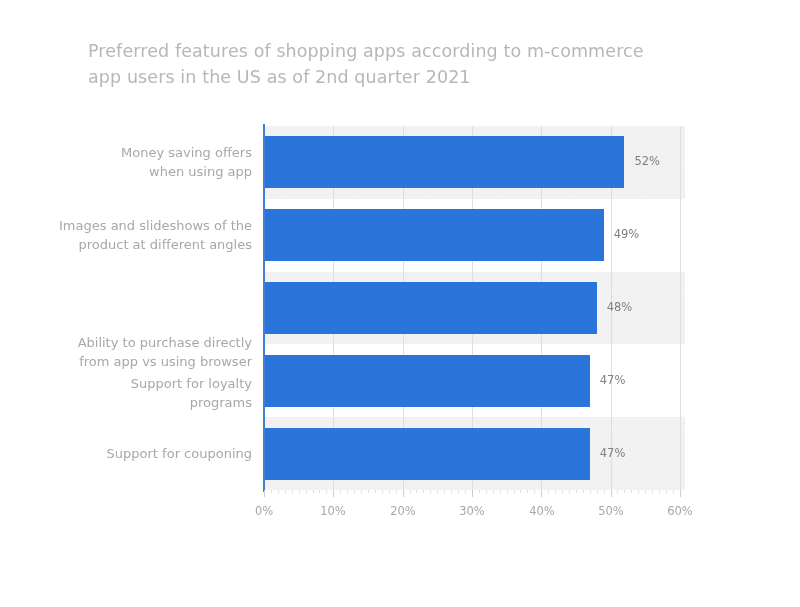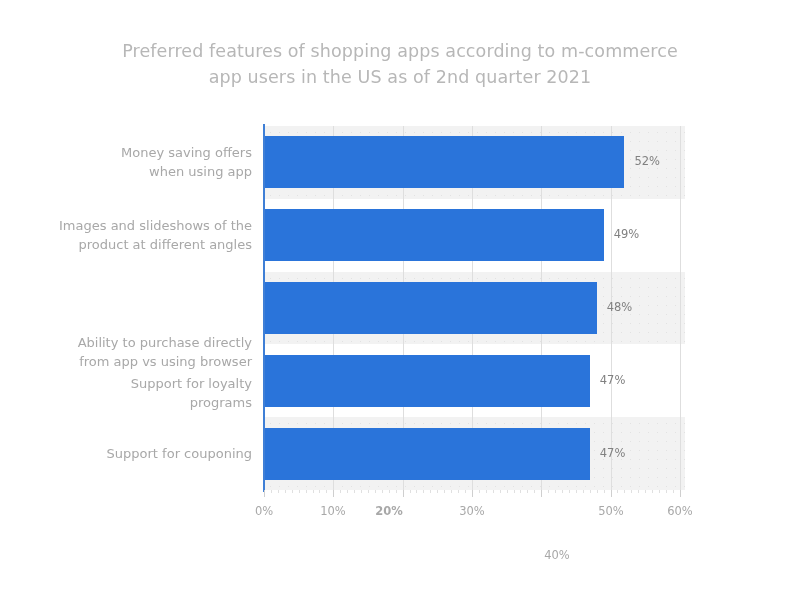--- a/index.html
+++ b/index.html
@@ -19,24 +19,23 @@
     position: absolute;
     left: 0;
     top: 0;
     width: 800px;
     height: 607px;
   }
 
   
   .chart-title {
     position: absolute;
-    left: 100px;
+    left: 88px;
     top: 38px;
     width: 600px;
-    text-align: center;
     font-size: 17.5px;
     line-height: 26px;
     color: #b7b7b7;
     font-weight: 400;
     letter-spacing: 0.1px;
     white-space: pre-line;
   }
 
   
   .plot-area {
@@ -263,21 +262,21 @@
         <div class="xtick-minor" style="left: 367px;"></div>
         <div class="xtick-minor" style="left: 374px;"></div>
         <div class="xtick-minor" style="left: 381px;"></div>
         <div class="xtick-minor" style="left: 388px;"></div>
         <div class="xtick-minor" style="left: 395px;"></div>
         <div class="xtick-minor" style="left: 402px;"></div>
         <div class="xtick-minor" style="left: 409px;"></div>
         <div class="xtick-major" style="left: 416px;"></div>
         <div class="xtick-label" style="left: 0px;">0%</div>
         <div class="xtick-label" style="left: 69px;">10%</div>
-        <div class="xtick-label" style="left: 125px; font-weight: bold;">20%</div>
+        <div class="xtick-label" style="left: 139px;">20%</div>
         <div class="xtick-label" style="left: 208px;">30%</div>
-        <div class="xtick-label" style="left: 293px; margin-top: 44px;">40%</div>
+        <div class="xtick-label" style="left: 278px;">40%</div>
         <div class="xtick-label" style="left: 347px;">50%</div>
         <div class="xtick-label" style="left: 416px;">60%</div>
       </div>
   </div>
 
 </div>
 
 </body></html>

